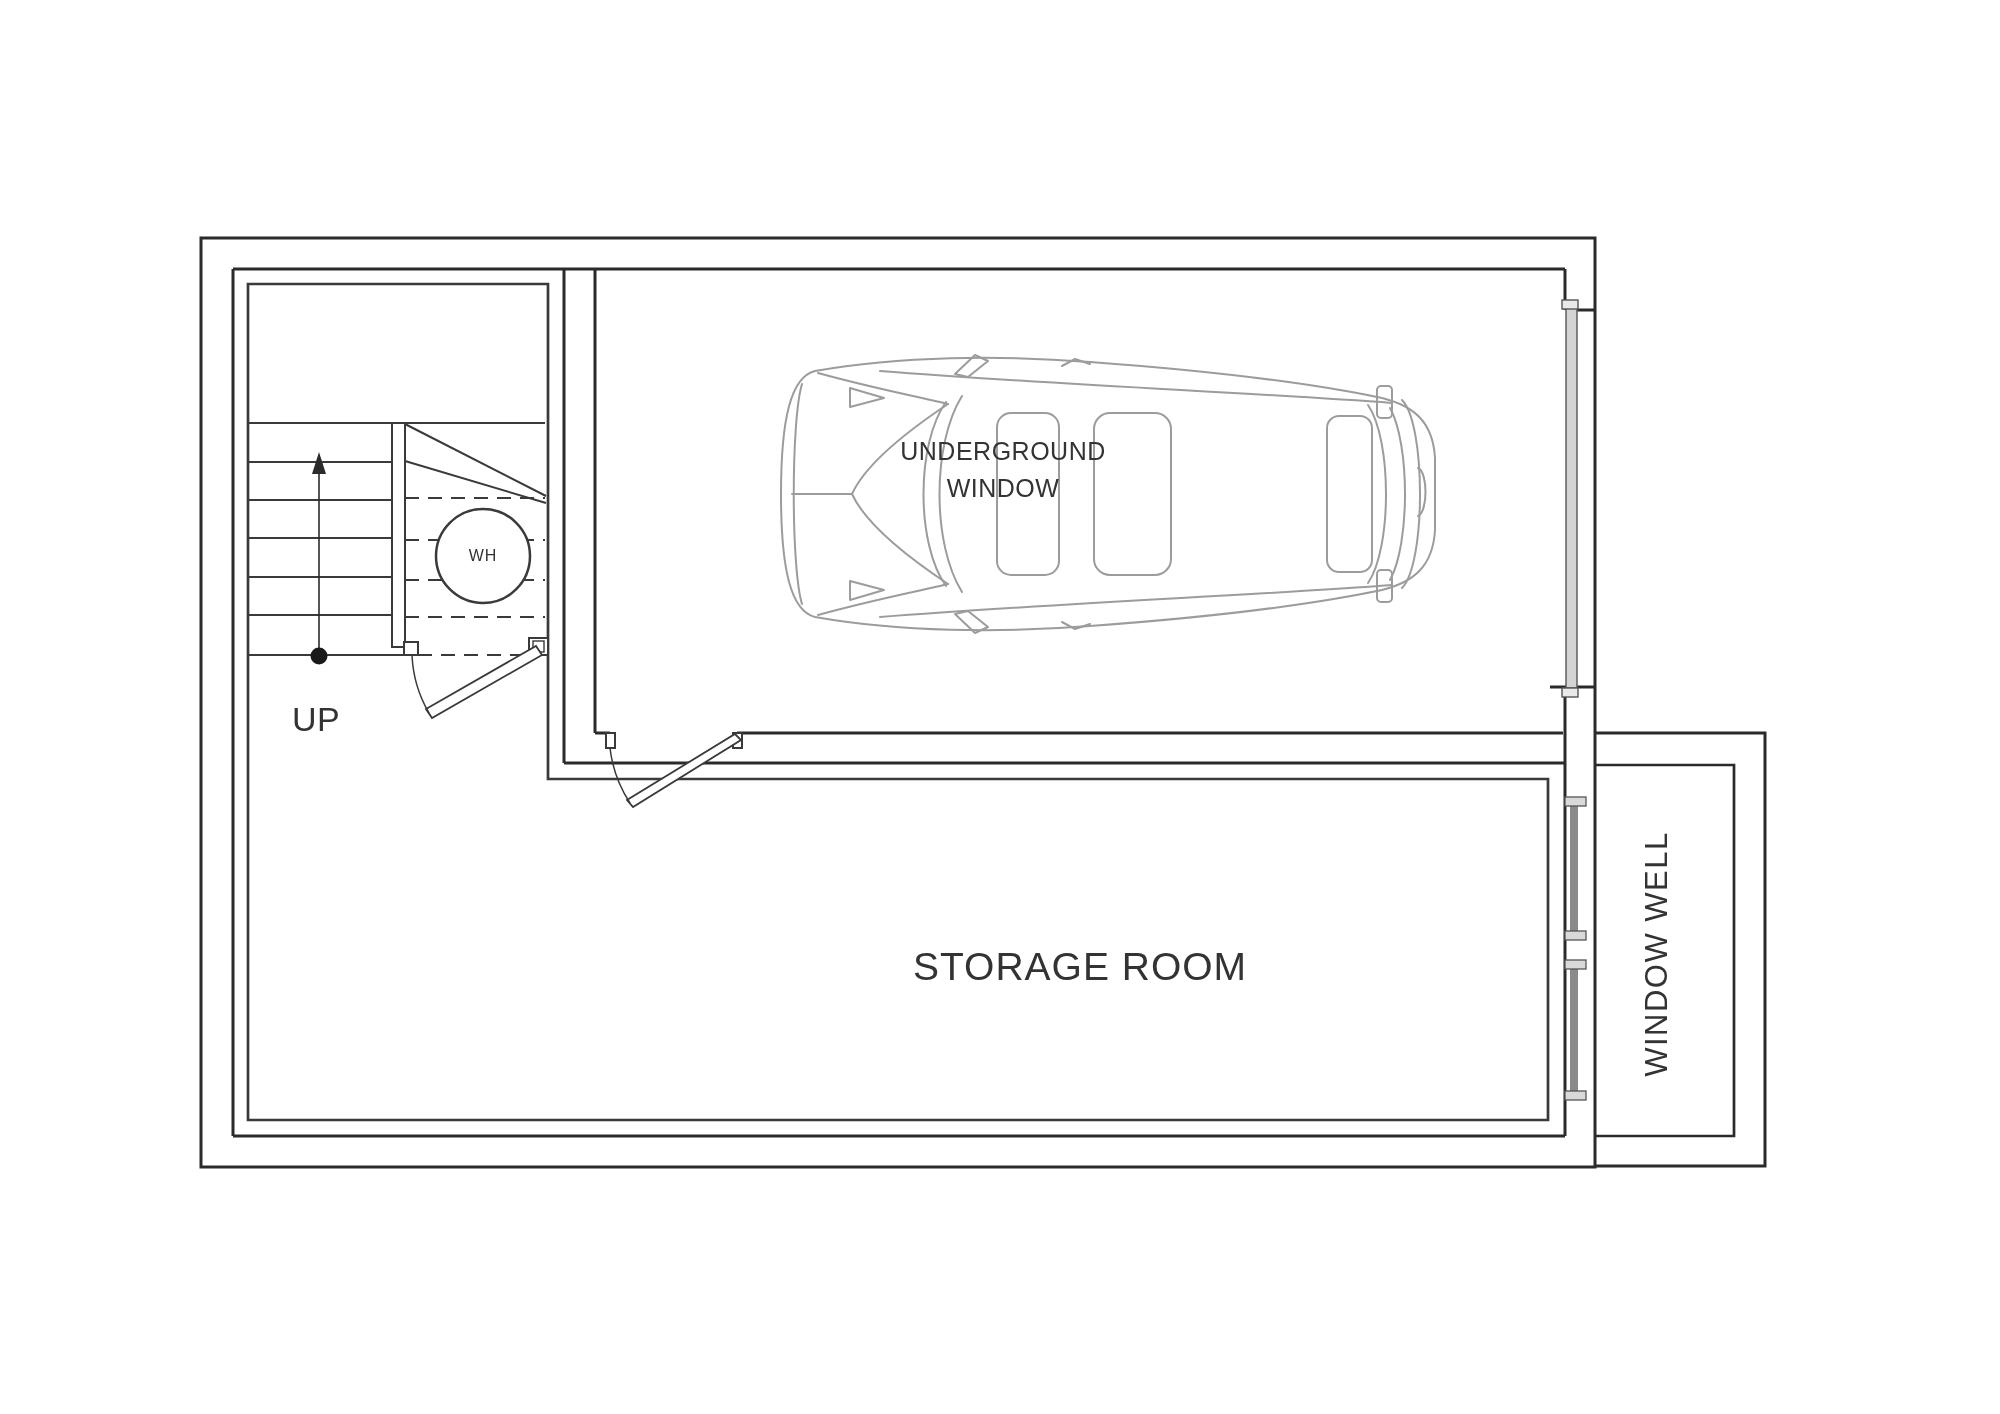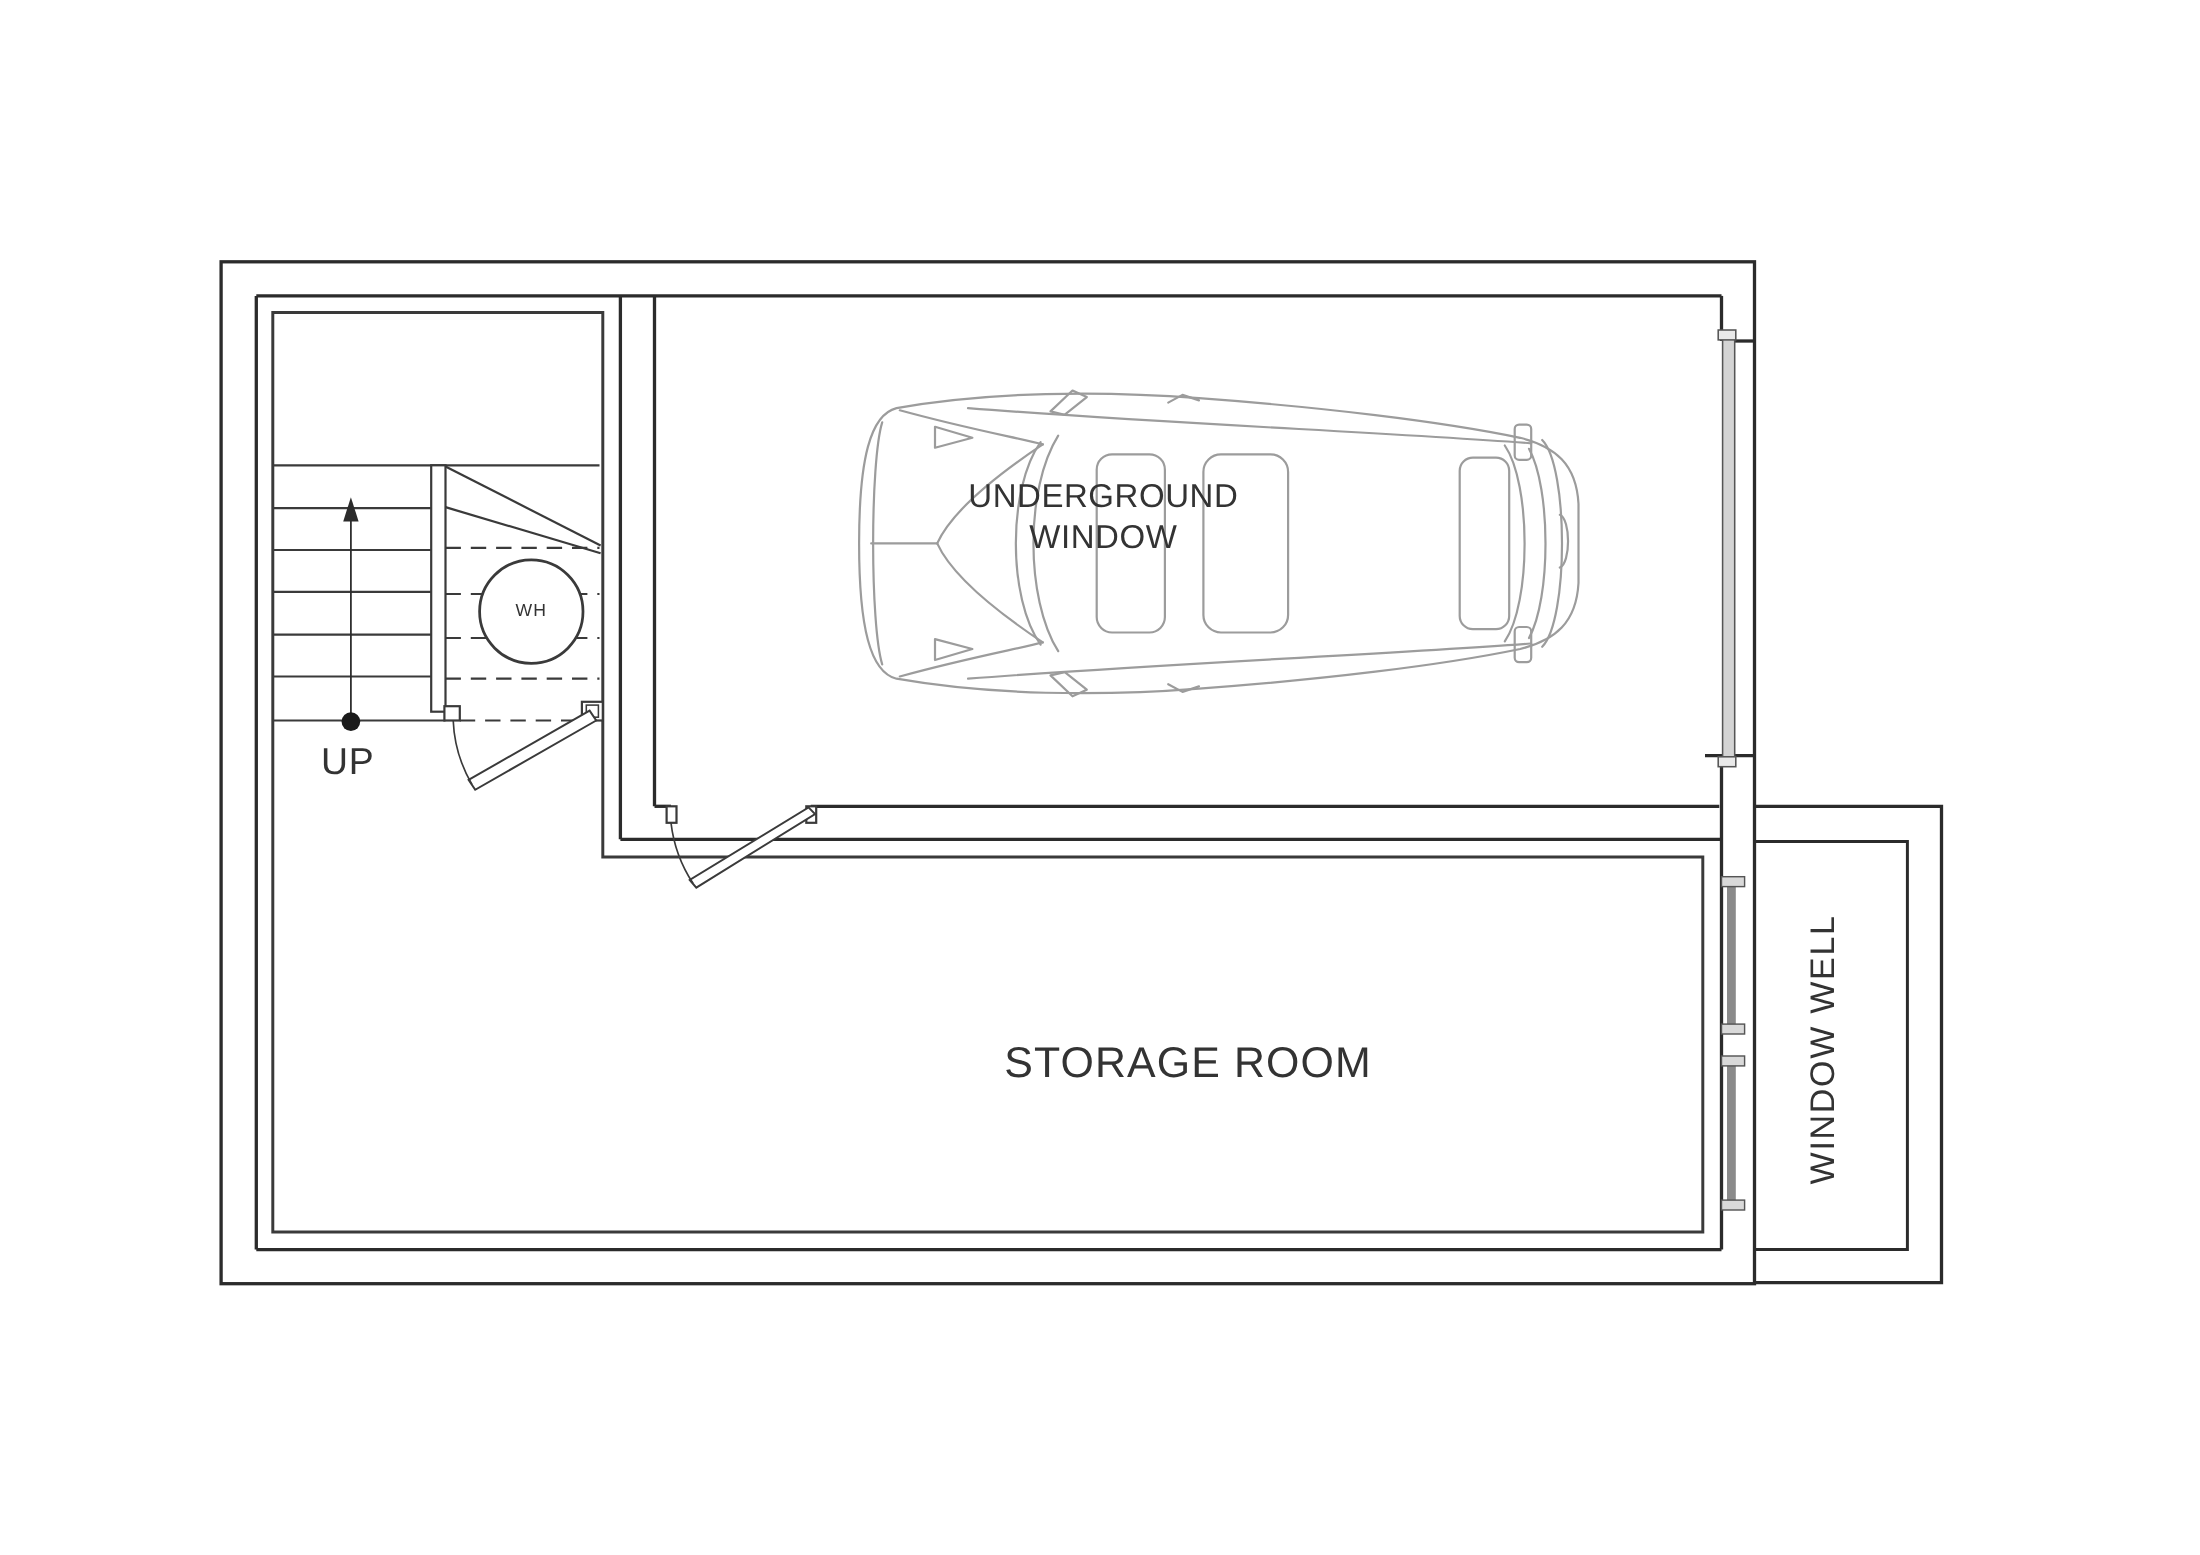--- a/index.html
+++ b/index.html
@@ -23,21 +23,21 @@
   }
   .label {
     position: absolute;
     transform: translate(-50%, -50%);
     white-space: nowrap;
     color: #333333;
     user-select: none;
   }
   .lbl-garage {
     left: 1003px; top: 470px;
-    font-size: 30px;
+    font-size: 25px;
     line-height: 37px;
     letter-spacing: 0.5px;
     text-align: center;
   }
   .lbl-storage {
     left: 1080px; top: 967px;
     font-size: 39px;
     letter-spacing: 1px;
   }
   .lbl-well {
@@ -45,21 +45,21 @@
     font-size: 31px;
     letter-spacing: 1.5px;
     transform: translate(-50%, -50%) rotate(-90deg);
   }
   .lbl-wh {
     left: 483px; top: 556px;
     font-size: 16px;
     letter-spacing: 1px;
   }
   .lbl-up {
-    left: 316px; top: 693px;
+    left: 316px; top: 719px;
     font-size: 34px;
     letter-spacing: 0.5px;
   }
 </style>
 </head>
 <body>
 
 <div class="plan-canvas">
 
   <svg viewBox="0 0 2000 1414">

